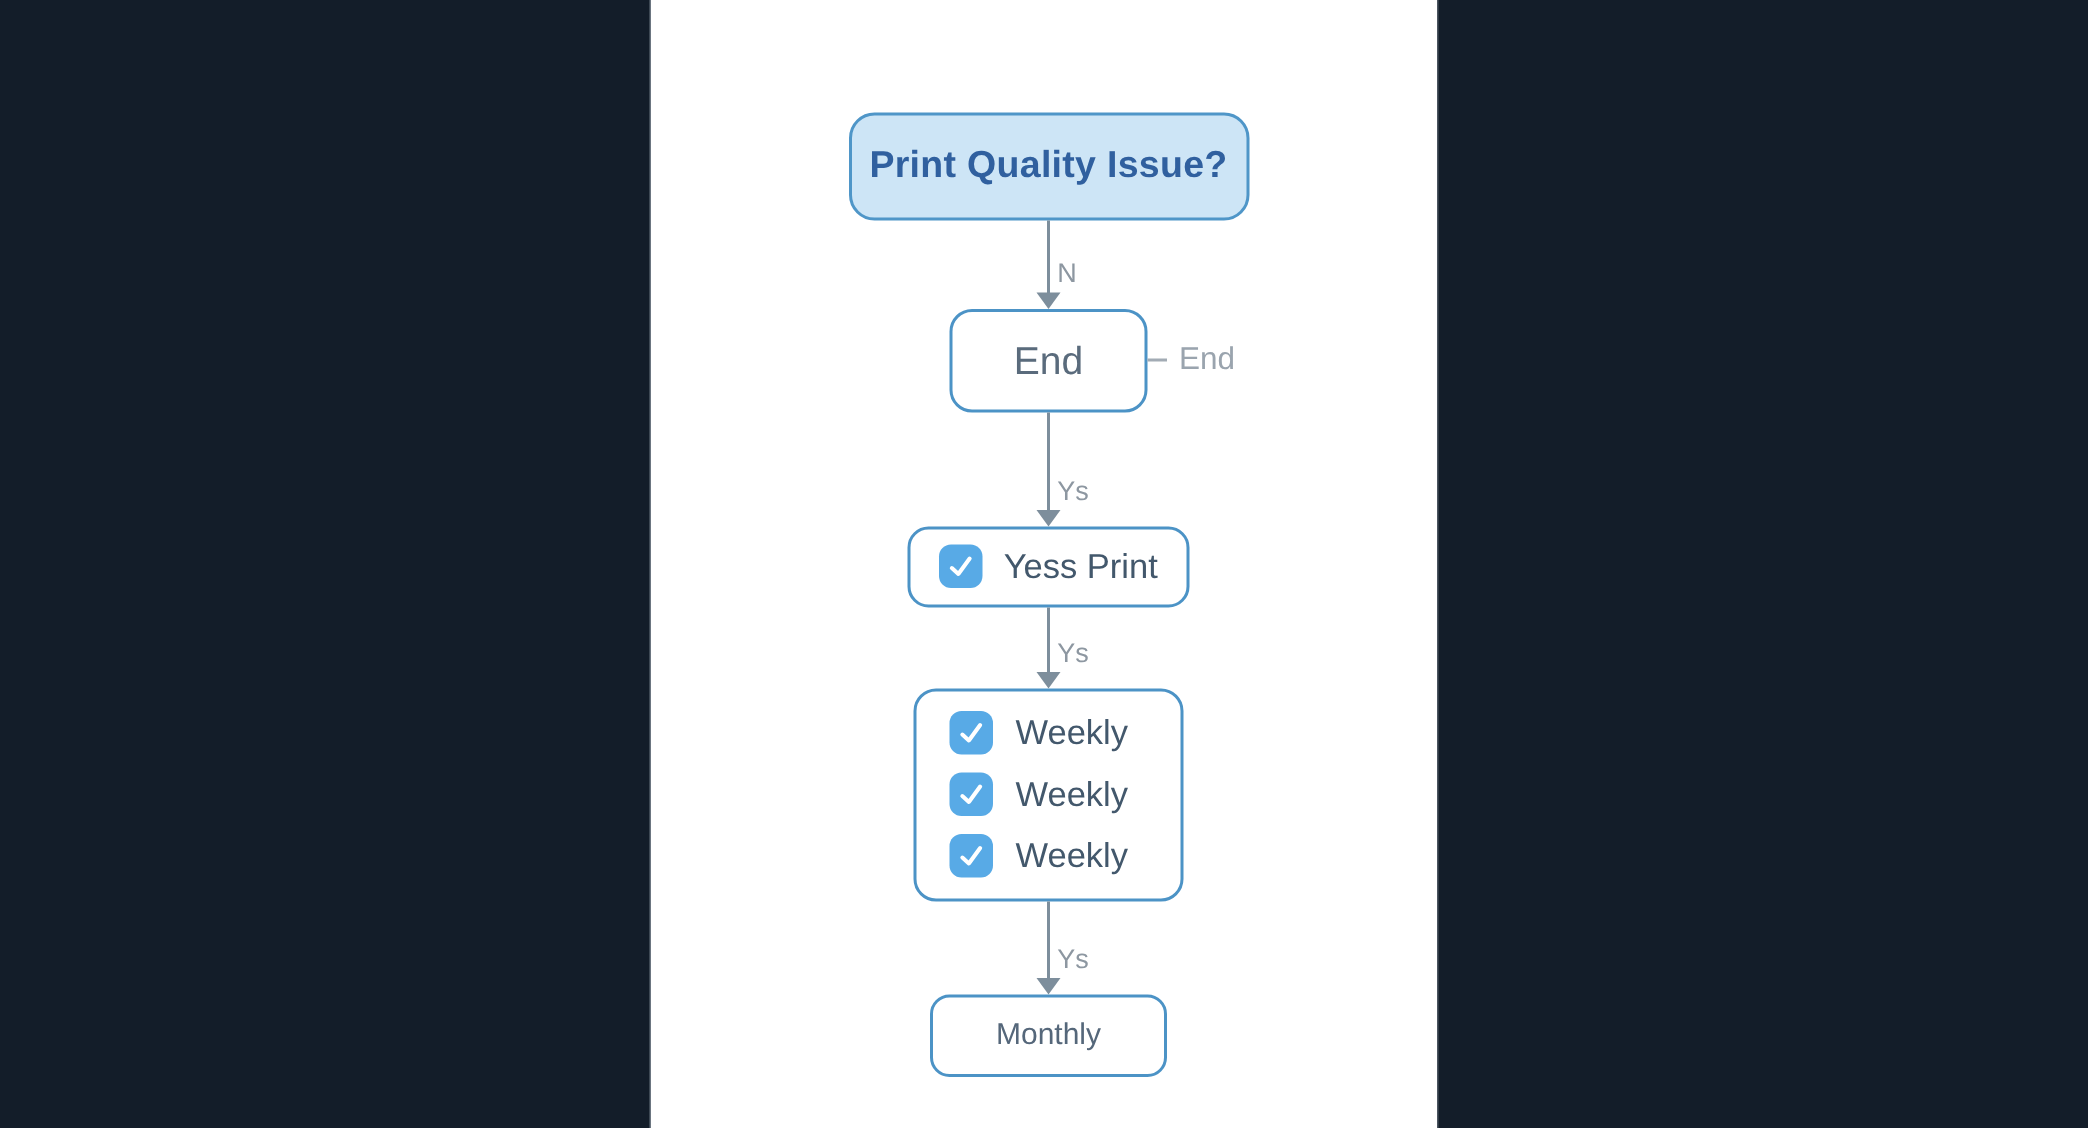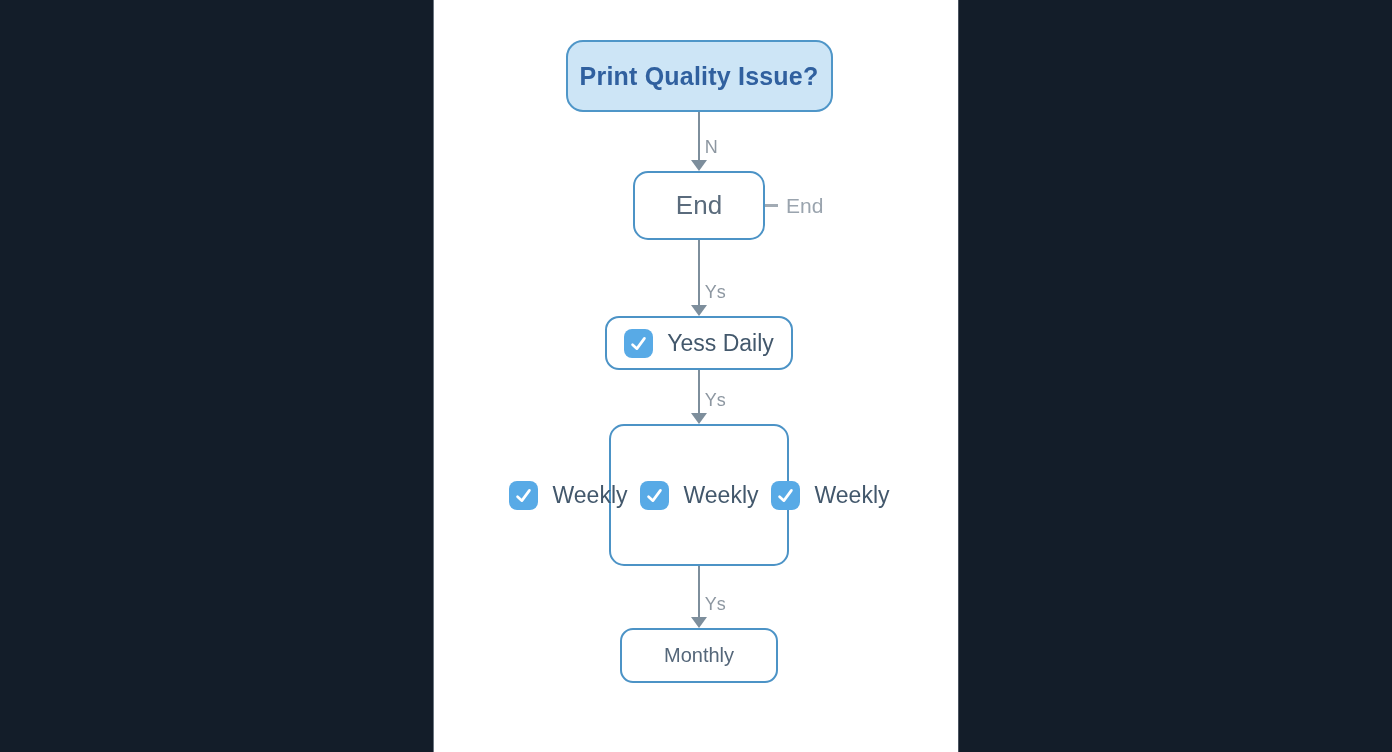--- a/index.html
+++ b/index.html
@@ -15,20 +15,21 @@
   }
   .panel {
     width: 524px;
     height: 752px;
     background: #ffffff;
     box-shadow: -1px 0 0 rgba(180,190,200,.55), 1px 0 0 rgba(180,190,200,.35);
     display: flex;
     flex-direction: column;
     align-items: center;
     padding-top: 40px;
+    justify-content: center;
   }
   .flow {
     display: flex;
     flex-direction: column;
     align-items: center;
     position: relative;
     left: 3px;
   }
   
   .node {
@@ -57,21 +58,21 @@
   }
   .node-daily {
     width: 188px; height: 54px;
     border-radius: 14px;
     gap: 14px;
     padding: 0 14px;
   }
   .node-weekly {
     width: 180px; height: 142px;
     border-radius: 15px;
-    flex-direction: row;
+    flex-direction: column;
     align-items: stretch;
     justify-content: center;
     gap: 12px;
     padding: 0 22px;
   }
   .node-monthly {
     width: 158px; height: 55px;
     border-radius: 13px;
     font-size: 20px;
     font-weight: 500;
@@ -179,21 +180,21 @@
       <div class="arrowhead"></div>
       <span class="edge-label">Ys</span>
     </div>
 
     <div class="node node-daily">
       <span class="checkbox">
         <svg width="19" height="19" viewBox="0 0 24 24">
           <path d="M4.5 13.5 L10 18.5 L19.5 5.5" fill="none" stroke="#ffffff" stroke-width="3.4" stroke-linecap="round" stroke-linejoin="round"></path>
         </svg>
       </span>
-      <span class="item-label">Yess Daily</span>
+      <span class="item-label">Yess Print</span>
     </div>
 
     <div class="connector h54">
       <div class="line"></div>
       <div class="arrowhead"></div>
       <span class="edge-label">Ys</span>
     </div>
 
     <div class="node node-weekly">
       <div class="check-row">

